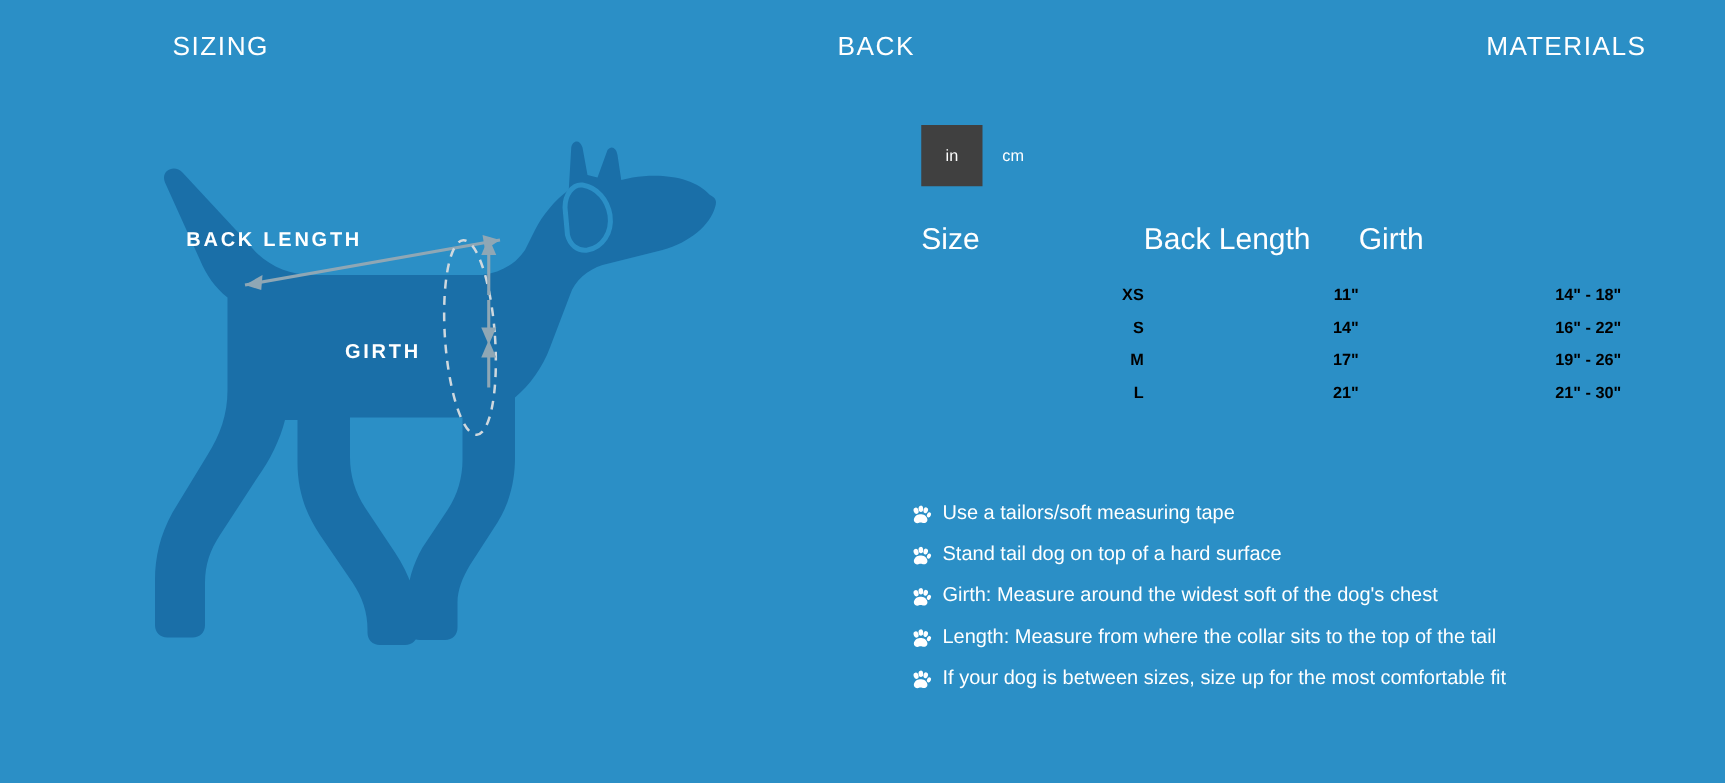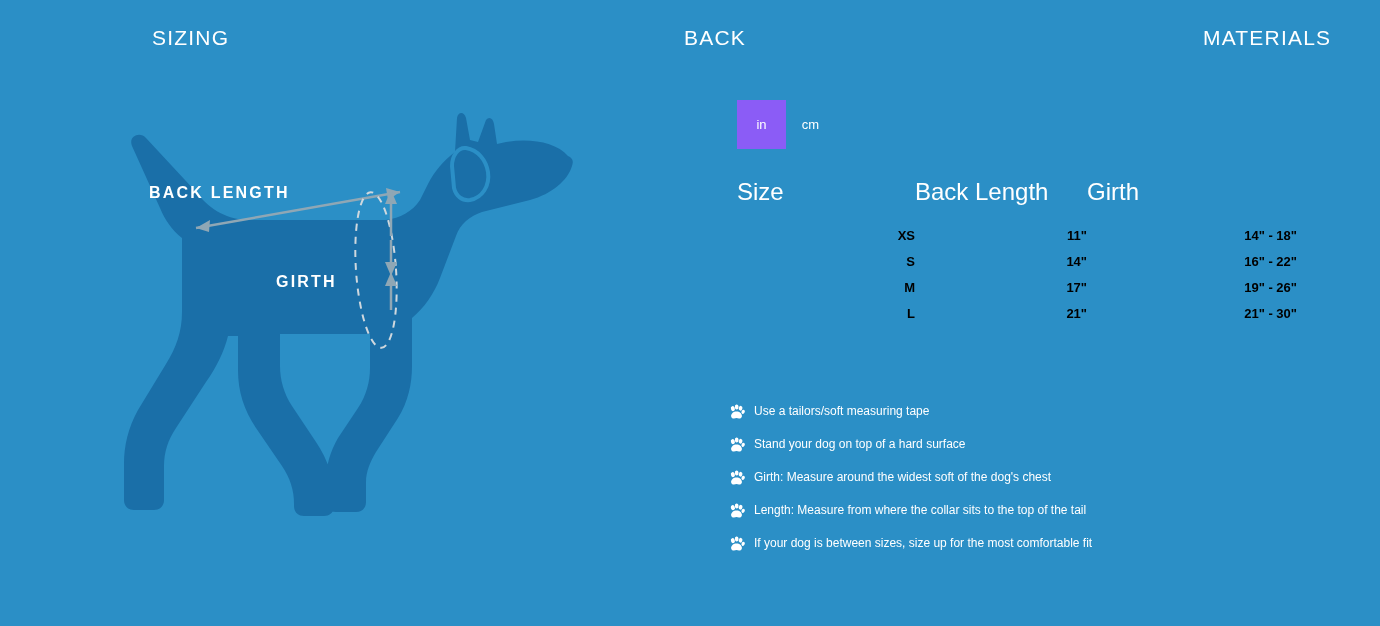--- a/index.html
+++ b/index.html
@@ -14,21 +14,21 @@
     font-family: "Liberation Sans", sans-serif;
     color: #ffffff;
     overflow: hidden;
     position: relative;
   }
 
   
   .tabs {
     position: absolute;
     top: 0;
-    left: 16px;
+    left: 2px;
     width: 1120px;
     height: 80px;
   }
   .tab {
     position: absolute;
     top: 26px;
     font-size: 21px;
     letter-spacing: 1.2px;
     font-weight: 400;
     color: #ffffff;
@@ -93,21 +93,21 @@
     height: 49px;
     display: flex;
     align-items: center;
     justify-content: center;
     font-size: 13px;
     color: #ffffff;
     cursor: pointer;
     user-select: none;
   }
   .unit-btn.active {
-    background: #8b5cf6;
+    background: #404040;
   }
 
   
   .size-table {
     position: absolute;
     left: 47px;
     top: 98px;
     width: 560px;
     border-collapse: collapse;
   }
@@ -145,21 +145,21 @@
     margin-bottom: 14px;
   }
   .paw-icon {
     flex: 0 0 auto;
     width: 18px;
     height: 18px;
     margin-right: 8px;
     margin-top: 1px;
   }
   .tip-text {
-    font-size: 12px;
+    font-size: 16px;
     line-height: 18px;
     color: #ffffff;
   }
 </style>
 </head>
 <body>
 
 <div class="tabs">
   <div class="tab tab-sizing">SIZING</div>
   <div class="tab tab-care">BACK</div>
@@ -318,21 +318,21 @@
     <li class="tip">
       <span class="paw-icon">
         <svg width="18" height="18" viewBox="0 0 24 24" xmlns="http://www.w3.org/2000/svg">
           <ellipse cx="6.5" cy="7.5" rx="2.6" ry="3.4" fill="#ffffff" transform="rotate(-18 6.5 7.5)"></ellipse>
           <ellipse cx="11.6" cy="5.4" rx="2.5" ry="3.4" fill="#ffffff" transform="rotate(-6 11.6 5.4)"></ellipse>
           <ellipse cx="16.8" cy="7" rx="2.4" ry="3.2" fill="#ffffff" transform="rotate(14 16.8 7)"></ellipse>
           <ellipse cx="20.2" cy="11.8" rx="2.1" ry="2.8" fill="#ffffff" transform="rotate(28 20.2 11.8)"></ellipse>
           <path d="M12.2 11.2c3.4 0 6.4 3.1 6.4 6 0 2.2-1.9 3.4-4 3.4-1.3 0-2-0.5-3.3-0.5s-2 0.6-3.3 0.6c-2.1 0-3.9-1.2-3.9-3.4 0-3 3-6.1 6.4-6.1z" fill="#ffffff"></path>
         </svg>
       </span>
-      <span class="tip-text">Stand your dog on top of a hard surface</span>
+      <span class="tip-text">Stand tail dog on top of a hard surface</span>
     </li>
     <li class="tip">
       <span class="paw-icon">
         <svg width="18" height="18" viewBox="0 0 24 24" xmlns="http://www.w3.org/2000/svg">
           <ellipse cx="6.5" cy="7.5" rx="2.6" ry="3.4" fill="#ffffff" transform="rotate(-18 6.5 7.5)"></ellipse>
           <ellipse cx="11.6" cy="5.4" rx="2.5" ry="3.4" fill="#ffffff" transform="rotate(-6 11.6 5.4)"></ellipse>
           <ellipse cx="16.8" cy="7" rx="2.4" ry="3.2" fill="#ffffff" transform="rotate(14 16.8 7)"></ellipse>
           <ellipse cx="20.2" cy="11.8" rx="2.1" ry="2.8" fill="#ffffff" transform="rotate(28 20.2 11.8)"></ellipse>
           <path d="M12.2 11.2c3.4 0 6.4 3.1 6.4 6 0 2.2-1.9 3.4-4 3.4-1.3 0-2-0.5-3.3-0.5s-2 0.6-3.3 0.6c-2.1 0-3.9-1.2-3.9-3.4 0-3 3-6.1 6.4-6.1z" fill="#ffffff"></path>
         </svg>

